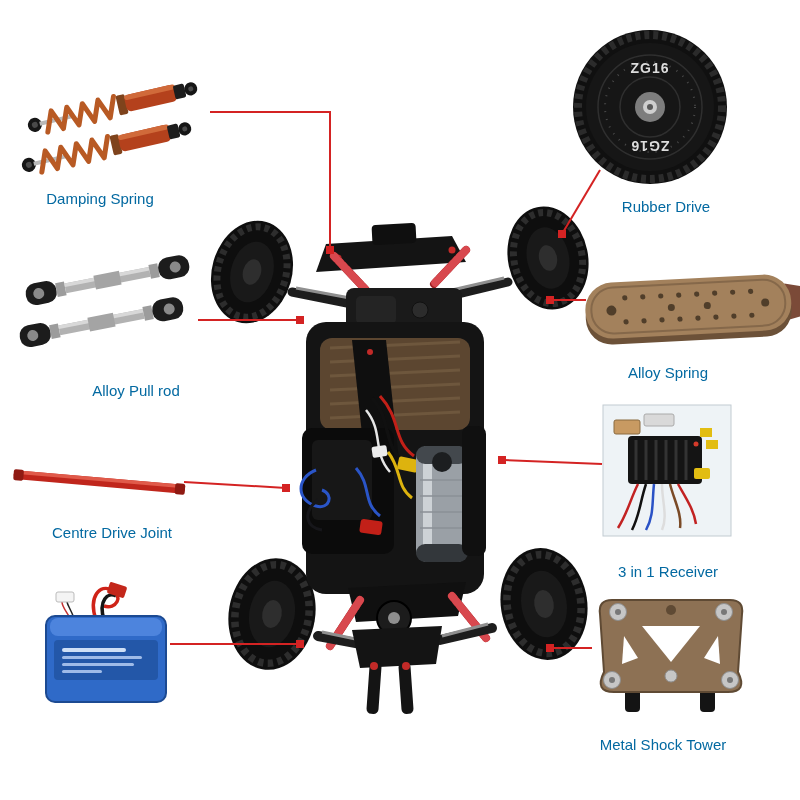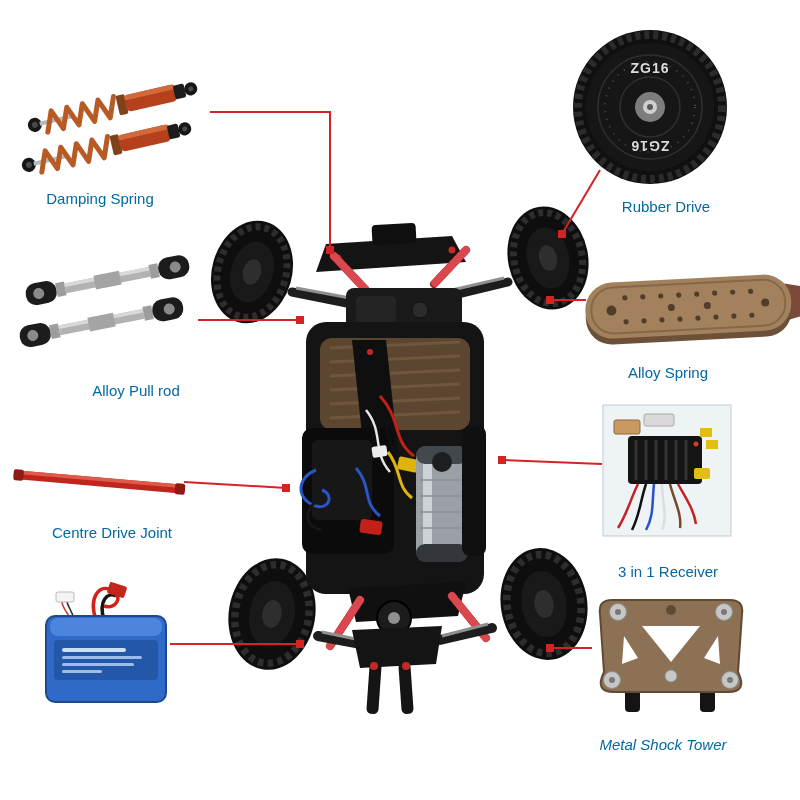--- a/index.html
+++ b/index.html
@@ -269,15 +269,15 @@
     <rect x="546" y="644" width="8" height="8"></rect>
   </g>
 </svg>
 
 <div class="label" style="left:100px; top:188px;">Damping Spring</div>
 <div class="label" style="left:666px; top:196px;">Rubber Drive</div>
 <div class="label" style="left:104px; top:380px;margin-left:32px;">Alloy Pull rod</div>
 <div class="label" style="left:668px; top:362px;">Alloy Spring</div>
 <div class="label" style="left:112px; top:522px;">Centre Drive Joint</div>
 <div class="label" style="left:668px; top:561px;">3 in 1 Receiver</div>
-<div class="label" style="left:663px; top:734px;font-style:italic;">Metal Shock Tower</div>
+<div class="label" style="left:663px; top:734px;">Metal Shock Tower</div>
 
 </div>
 
 </body></html>

